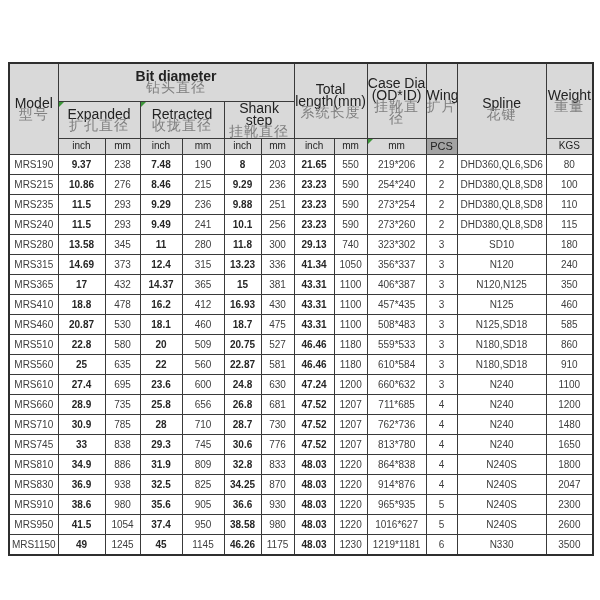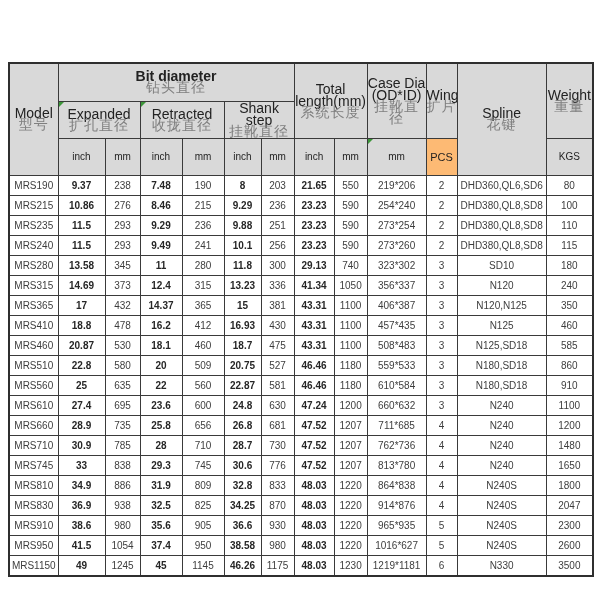--- a/index.html
+++ b/index.html
@@ -15,26 +15,26 @@
   }
   th,td{
     border:1px solid #3a3a3a;text-align:center;vertical-align:middle;
     padding:0;overflow:hidden;position:relative;
   }
   thead th{
     background:#d9d9d9;font-weight:400;color:#1f1f1f;font-size:14px;line-height:12px;
   }
   thead .hr1{height:38px;}
   thead .hr2{height:30px;}
-  thead .hr3{height:37px;}
+  thead .hr3{height:16px;}
   .en{display:block;color:#222;}
   .zh{display:block;color:#7f7f7f;font-weight:400;letter-spacing:1px;font-family:Liberation Mono, monospace;}
   th.bit-dia .en{font-weight:700;}
   th.unit{font-size:10px;color:#1f1f1f;}
-  th.pcs-cell{background:#fdba74;font-size:11px;}
+  th.pcs-cell{background:#a3a3a3;font-size:11px;}
   
   .gt::before{
     content:"";position:absolute;top:0;left:0;width:0;height:0;
     border-top:5px solid #3c9639;border-right:5px solid transparent;
   }
   tbody td{
     background:#ffffff;font-size:10px;color:#3d3d3d;height:19px;
     line-height:19px;white-space:nowrap;
   }
   tbody td.b{font-weight:700;color:#262626;}

